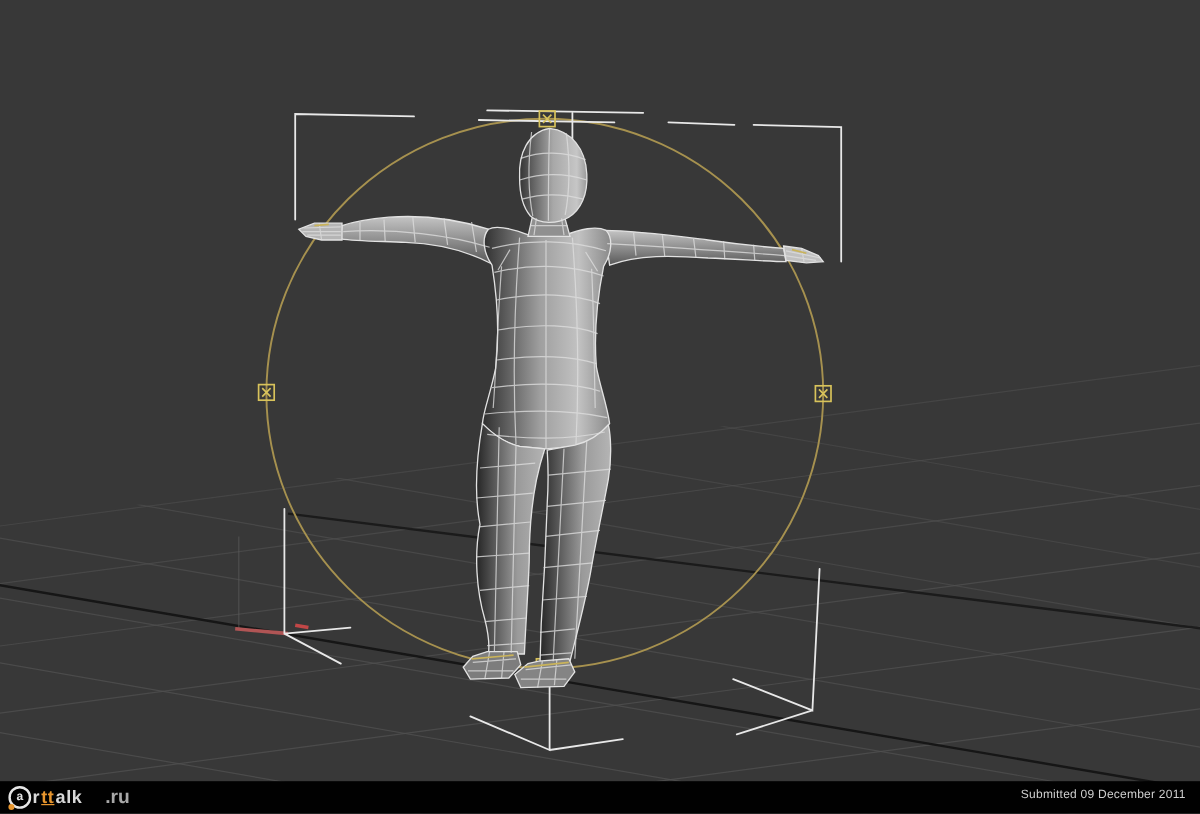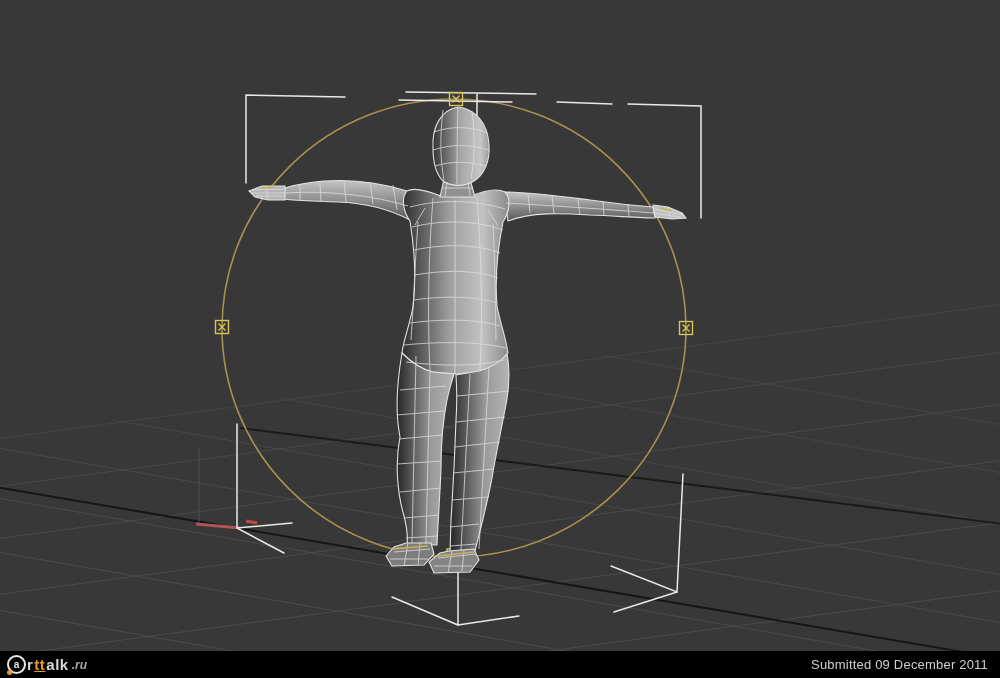--- a/index.html
+++ b/index.html
@@ -22,23 +22,23 @@
     position:relative;width:15px;height:15px;border:2px solid #e6e6e6;
     border-radius:50%;display:flex;align-items:center;justify-content:center;
     color:#e6e6e6;font-size:10px;font-weight:bold;line-height:1;
   }
   .logo-dot{
     position:absolute;left:-2px;bottom:-3px;width:5px;height:5px;
     border-radius:50%;background:#e8962e;
   }
   .logo-txt{font-size:15px;font-weight:bold;letter-spacing:.5px;color:#d8d8d8;}
   .logo-txt.orange{color:#e8962e;text-decoration:underline;}
-  .logo-suffix{font-size:12px;font-weight:bold;color:#a8a8a8;margin-left:2px;font-style:italic;}
+  .logo-suffix{font-size:16px;font-weight:bold;color:#a8a8a8;margin-left:18px;}
   .submitted{
-    position:absolute;right:12px;top:6px;font-size:13px;color:#cfcfcf;
+    position:absolute;right:12px;top:6px;font-size:10px;color:#cfcfcf;
     letter-spacing:.2px;
   }
 </style>
 </head>
 <body>
 
 <div id="stage">
   <div id="viewport">
     <svg width="1000" height="678" viewBox="0 0 1000 678">
       <defs>

